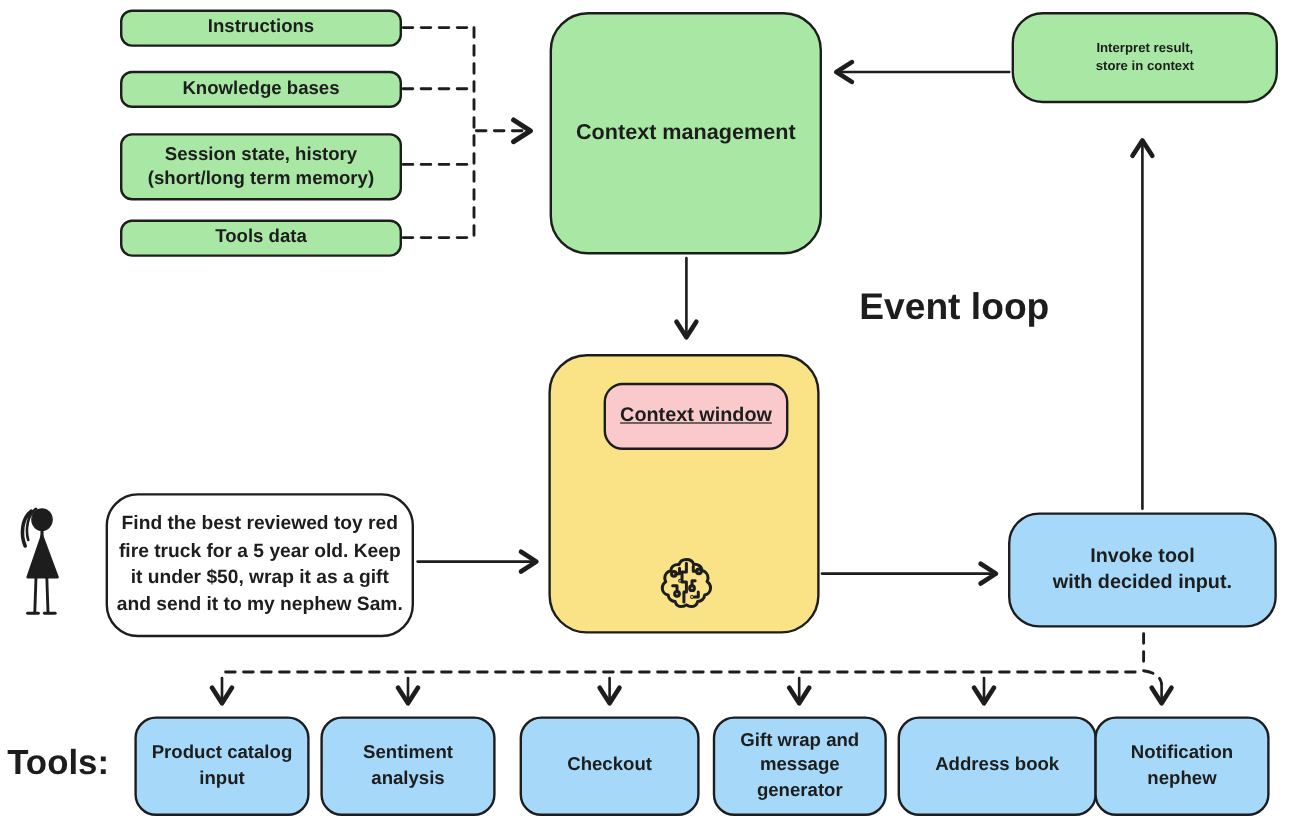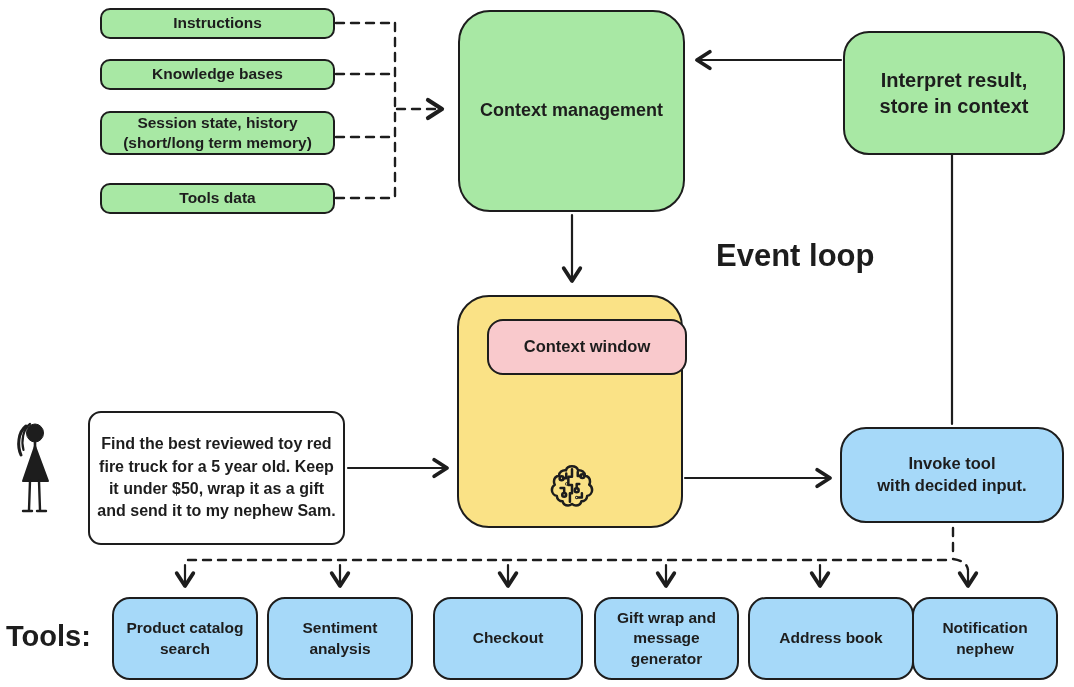--- a/index.html
+++ b/index.html
@@ -19,39 +19,39 @@
   .ml{white-space:pre-line;}
   .green{background:var(--green,#a8e8a4);}
   .yellow{background:var(--yellow,#fae286);}
   .pink{background:var(--pink,#f9c9cc);}
   .blue{background:var(--blue,#a6d9f9);}
   .white{background:#ffffff;}
 
   .src{border-radius:10px;font-size:15.5px;}
   .s1{left:100px;top:8px;width:235px;height:31px;}
   .s2{left:100px;top:59px;width:235px;height:31px;}
-  .s3{left:100px;top:111px;width:235px;height:44px;}
+  .s3{left:100px;top:111px;width:235px;height:56px;}
   .s4{left:100px;top:183px;width:235px;height:31px;}
 
   .cm{left:458px;top:10px;width:227px;height:202px;border-radius:32px;font-size:18px;}
-  .ir{left:843px;top:10px;width:222px;height:124px;border-radius:26px;font-size:20px;margin-top:21px;}
+  .ir{left:843px;top:10px;width:222px;height:76px;border-radius:26px;font-size:11px;}
   .evtloop{position:absolute;left:716px;top:238px;font-size:31px;font-weight:600;}
 
   .agent{left:457px;top:295px;width:226px;height:233px;border-radius:32px;}
-  .cw{left:28px;top:22px;width:200px;height:56px;border-radius:16px;font-size:16.5px;}
+  .cw{left:44px;top:22px;width:154px;height:56px;border-radius:16px;font-size:16.5px;text-decoration:underline;}
   .agent-text{position:absolute;top:93px;left:0;width:100%;text-align:center;
     font-size:16.5px;line-height:1.38;font-weight:600;}
   .brain{position:absolute;left:88px;top:164px;width:50px;height:50px;}
   .bstroke{stroke:var(--stroke,#1d1d1d);stroke-width:2.4;fill:none;stroke-linecap:round;stroke-linejoin:round;}
 
   .girl{position:absolute;left:10px;top:414px;width:44px;height:110px;}
   .gstroke{stroke:var(--stroke,#1d1d1d);fill:none;stroke-linecap:round;}
   .gfill{fill:var(--stroke,#1d1d1d);stroke:var(--stroke,#1d1d1d);}
 
-  .bubble{left:88px;top:411px;width:257px;height:134px;border-radius:13px;font-size:16px;line-height:1.4;}
+  .bubble{left:88px;top:411px;width:257px;height:120px;border-radius:27px;font-size:16px;line-height:1.4;}
   .invoke{left:840px;top:427px;width:224px;height:96px;border-radius:26px;font-size:16.5px;}
 
   .toolslabel{position:absolute;left:6px;top:620px;font-size:29px;font-weight:600;}
   .tool{top:597px;height:83px;border-radius:18px;font-size:15.5px;line-height:1.3;padding:0 4px;}
   .t1{left:112px;width:146px;}
   .t2{left:267px;width:146px;}
   .t3{left:433px;width:150px;text-align:center;}
   .t4{left:594px;width:145px;}
   .t5{left:748px;width:166px;}
   .t6{left:912px;width:146px;}
@@ -160,21 +160,21 @@
 
   <div class="box blue invoke">
     <span class="ml">Invoke tool
 with decided input.</span>
   </div>
 
   <div class="toolslabel">Tools:</div>
 
   <div class="box blue tool t1">
     <span class="ml">Product catalog
-search</span>
+input</span>
   </div>
   <div class="box blue tool t2">
     <span class="ml">Sentiment
 analysis</span>
   </div>
   <div class="box blue tool t3">
     <span class="ml">Checkout</span>
   </div>
   <div class="box blue tool t4">
     <span class="ml">Gift wrap and

